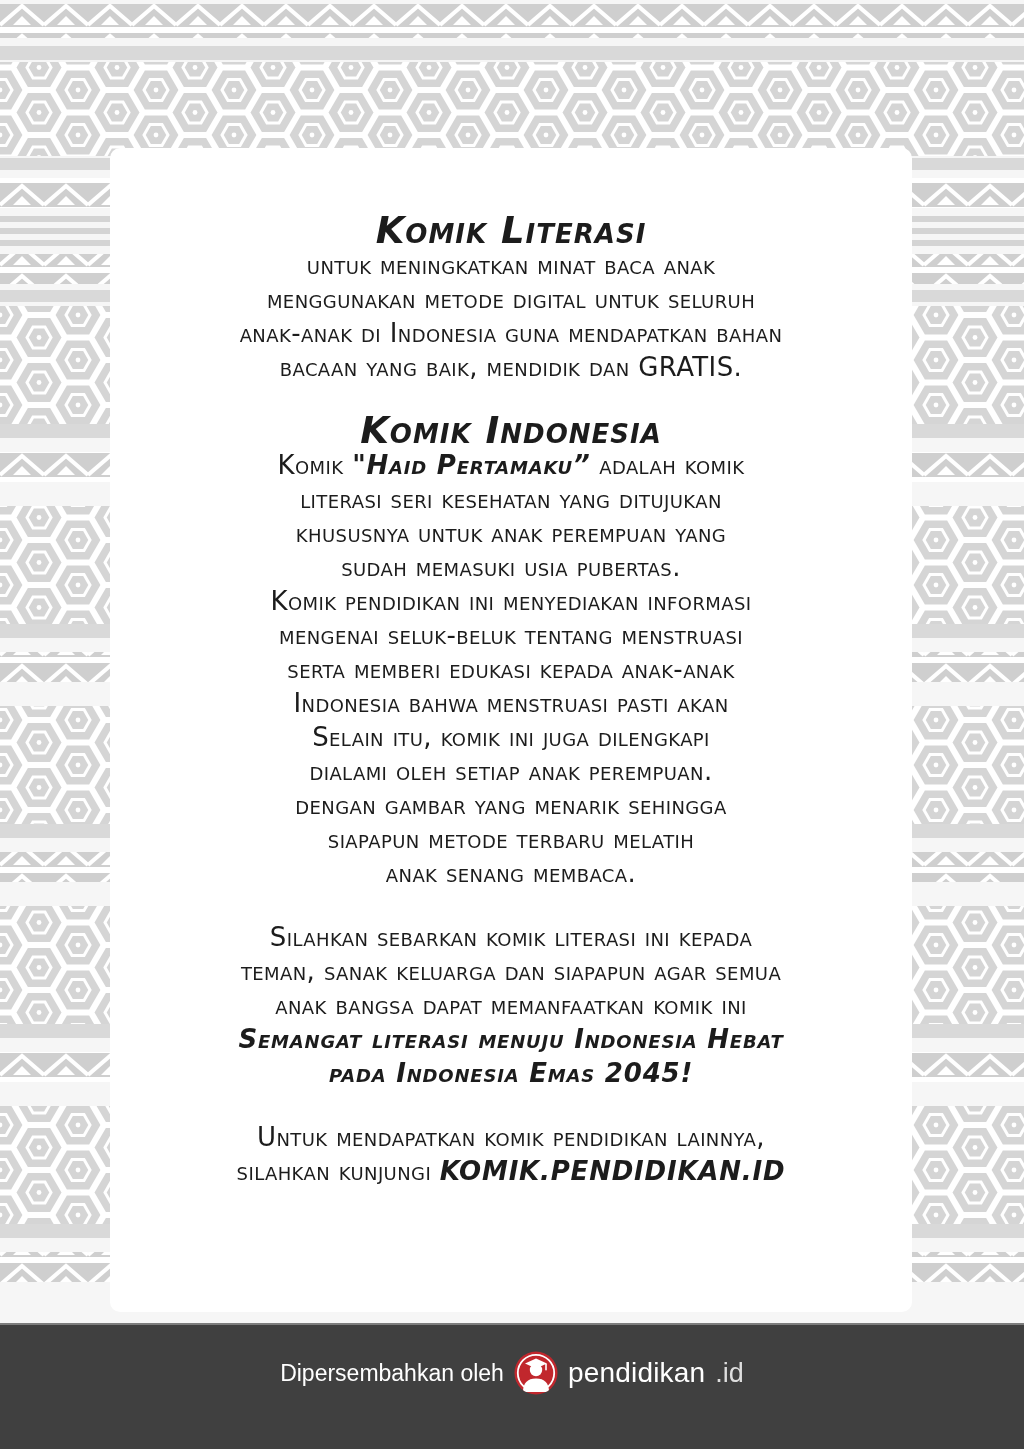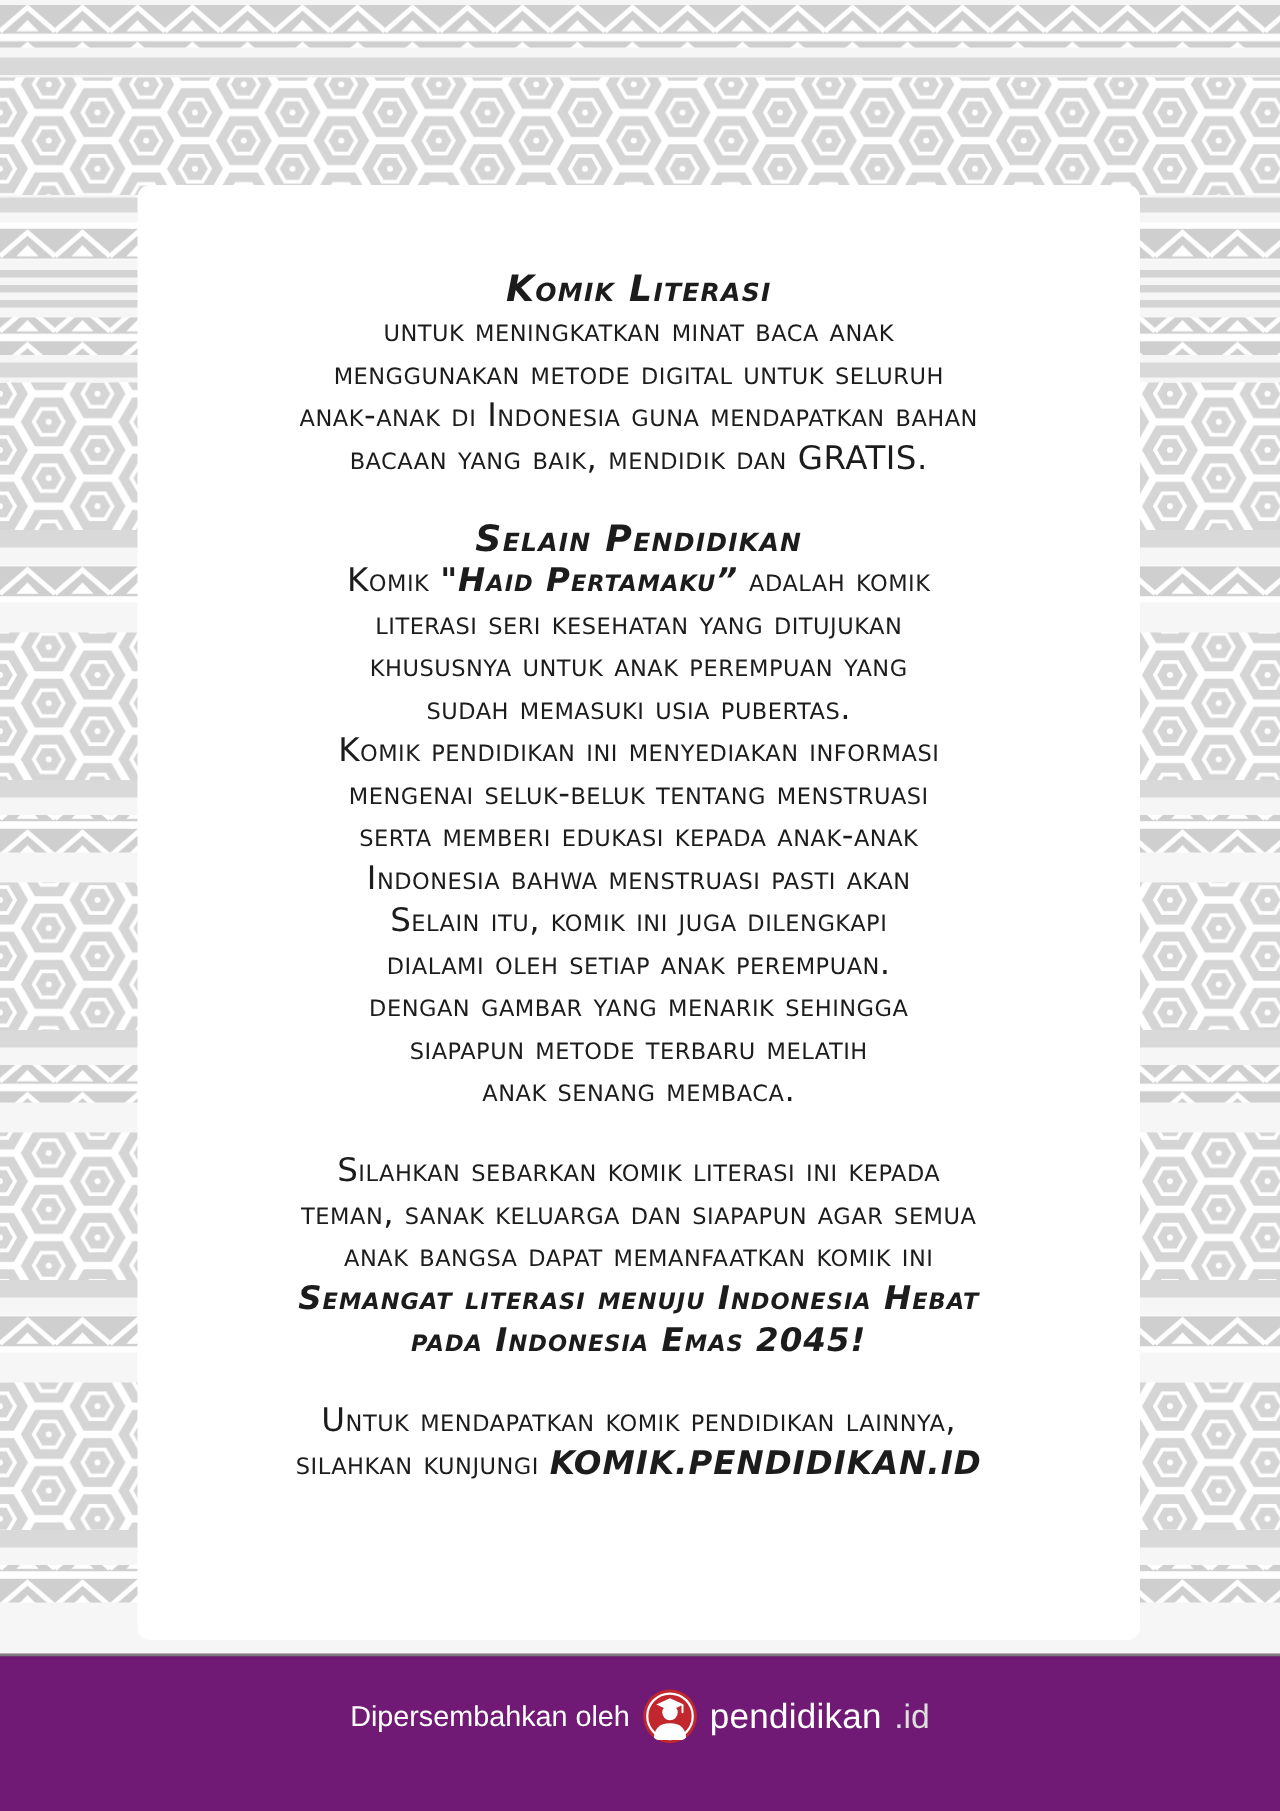--- a/index.html
+++ b/index.html
@@ -27,21 +27,21 @@
     background: #ffffff;
     border-radius: 10px;
     box-sizing: border-box;
     padding: 66px 44px 0 44px;
     text-align: center;
     color: #1c1c1c;
   }
   .sec { margin: 0 0 30px 0; }
   .sec.last { margin-top: 22px; }
   .title {
-    font-size: 29px;
+    font-size: 37px;
     line-height: 34px;
     font-weight: bold;
     font-style: italic;
     font-variant: small-caps;
     letter-spacing: 1px;
   }
   .line {
     font-size: 26px;
     line-height: 34px;
     font-variant: small-caps;
@@ -51,21 +51,21 @@
     font-weight: bold;
     font-style: italic;
     letter-spacing: 0.8px;
   }
   .footer {
     position: absolute;
     left: 0;
     top: 1323px;
     width: 1024px;
     height: 126px;
-    background: #701a75;
+    background: #404040;
     border-top: 2px solid #7d7d7d;
     box-sizing: border-box;
     display: flex;
     justify-content: center;
     align-items: center;
     padding-bottom: 28px;
     gap: 10px;
     font-family: "Liberation Sans", sans-serif;
     color: #ffffff;
   }
@@ -145,21 +145,21 @@
 
     <div class="sec">
       <div class="title">Komik Literasi</div>
       <div class="line">untuk meningkatkan minat baca anak</div>
       <div class="line">menggunakan metode digital untuk seluruh</div>
       <div class="line">anak-anak di Indonesia guna mendapatkan bahan</div>
       <div class="line">bacaan yang baik, mendidik dan GRATIS.</div>
     </div>
 
     <div class="sec">
-      <div class="title">Selain Pendidikan</div>
+      <div class="title">Komik Indonesia</div>
       <div class="line">
         <span>Komik </span><span class="em">"Haid Pertamaku”</span><span> adalah komik</span>
       </div>
       <div class="line">literasi seri kesehatan yang ditujukan</div>
       <div class="line">khususnya untuk anak perempuan yang</div>
       <div class="line">sudah memasuki usia pubertas.</div>
       <div class="line">Komik pendidikan ini menyediakan informasi</div>
       <div class="line">mengenai seluk-beluk tentang menstruasi</div>
       <div class="line">serta memberi edukasi kepada anak-anak</div>
       <div class="line">Indonesia bahwa menstruasi pasti akan</div>

